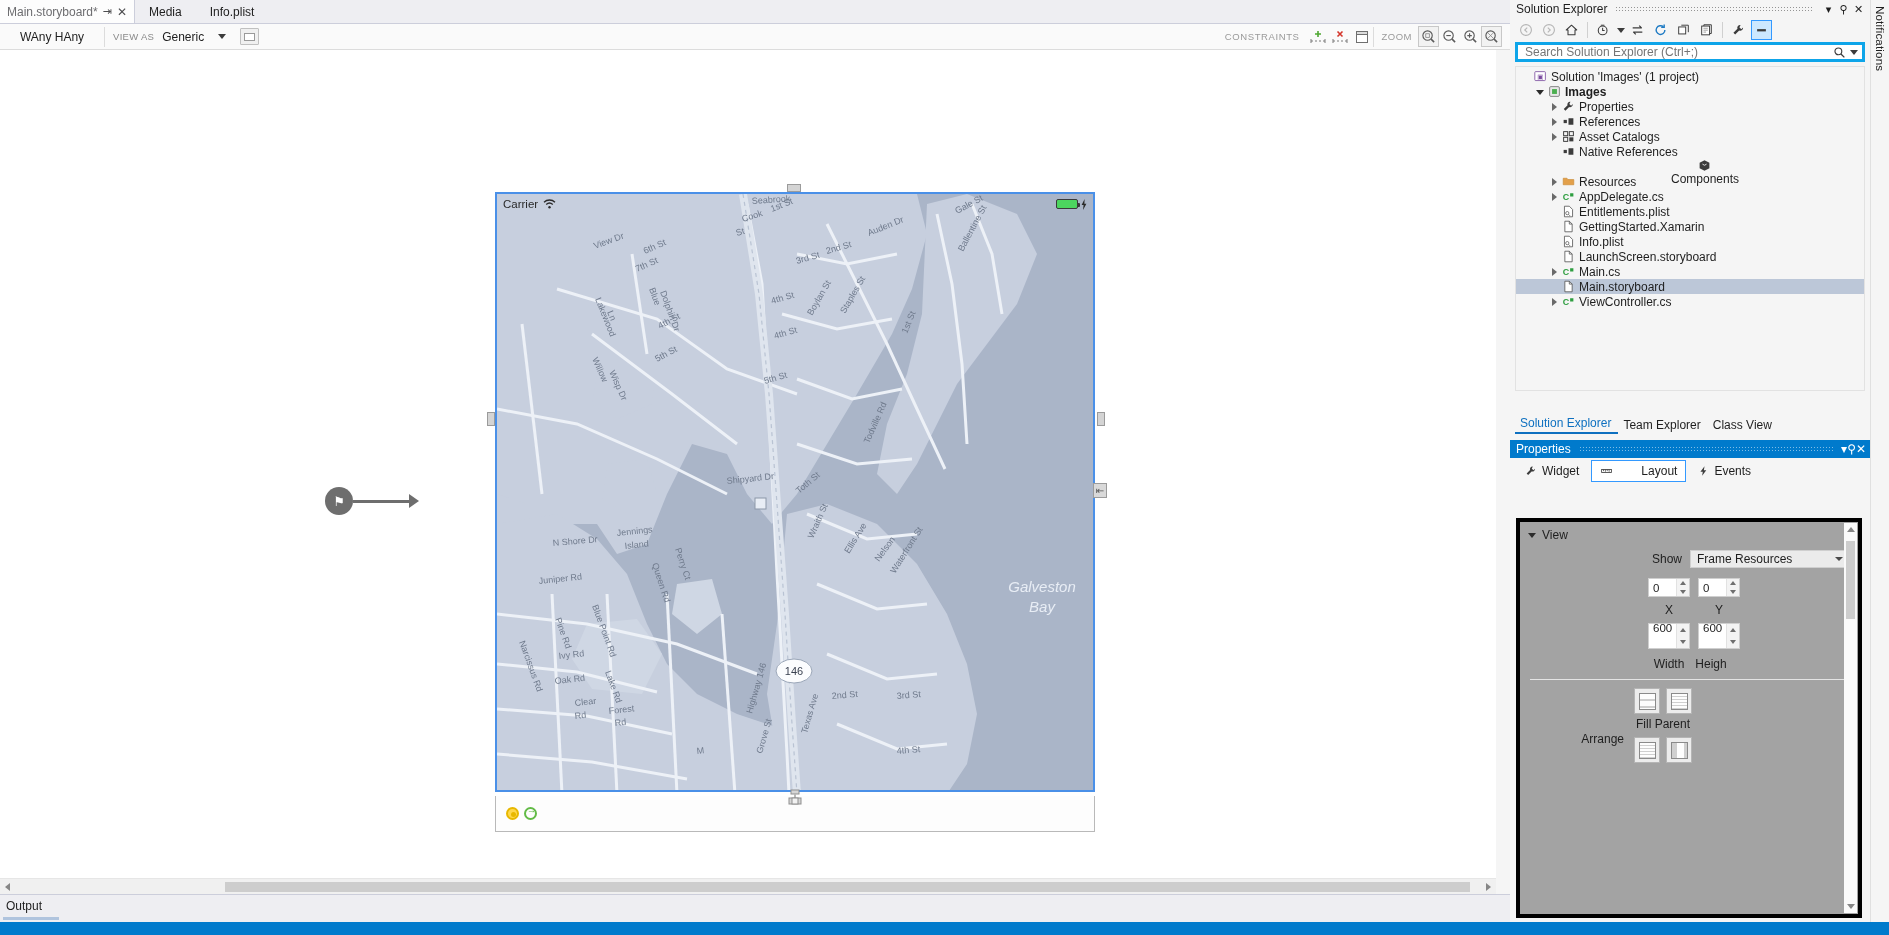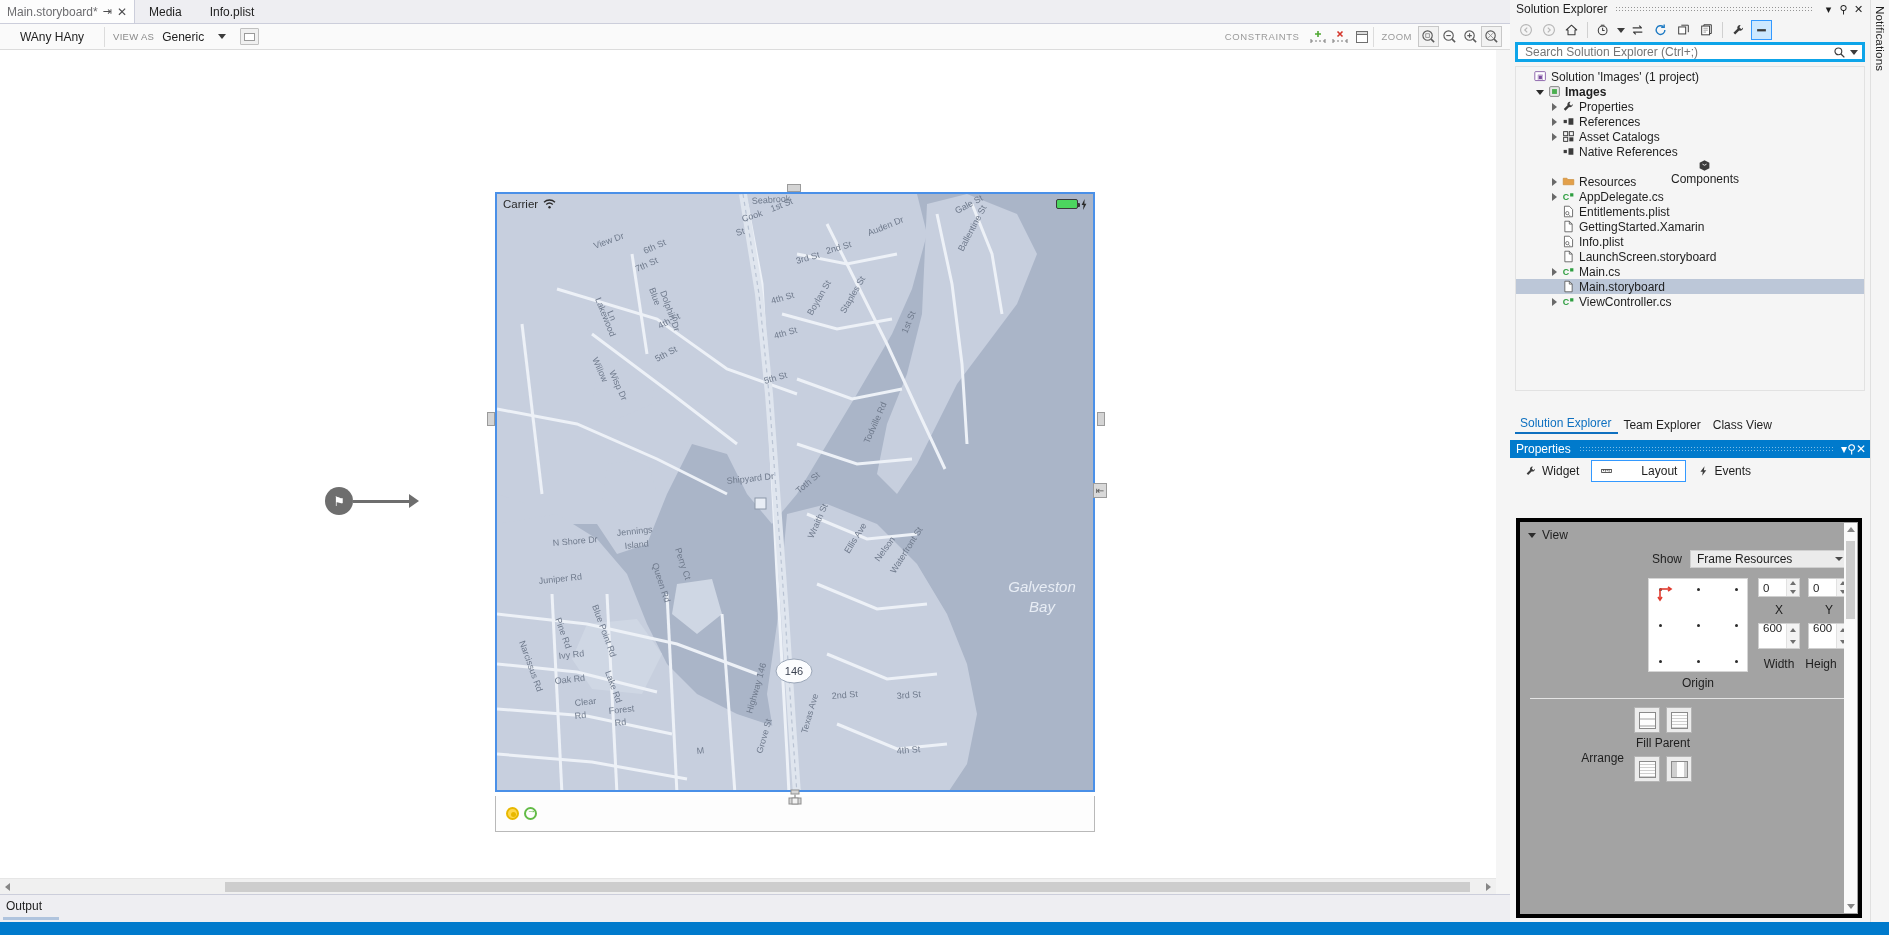--- a/index.html
+++ b/index.html
@@ -858,40 +858,20 @@
 
         <div class="prow">
           <span class="lab">Show</span>
           <div class="pselect">
             <span>Frame Resources</span>
             <span class="car"></span>
           </div>
         </div>
 
         <div class="origin-wrap">
-          <div>
-            <div class="origin-grid">
-              <span class="dot" style="left:10px;top:9px"></span>
-              <span class="dot" style="left:48px;top:9px"></span>
-              <span class="dot" style="left:86px;top:9px"></span>
-              <span class="dot" style="left:10px;top:45px"></span>
-              <span class="dot" style="left:48px;top:45px"></span>
-              <span class="dot" style="left:86px;top:45px"></span>
-              <span class="dot" style="left:10px;top:81px"></span>
-              <span class="dot" style="left:48px;top:81px"></span>
-              <span class="dot" style="left:86px;top:81px"></span>
-              <svg class="origin-arrow" width="20" height="20" viewBox="0 0 20 20">
-                <path d="M3 3 L13 3" stroke="#e03b2f" stroke-width="1.6" fill="none"></path>
-                <path d="M11 1 L14 3 L11 5" stroke="#e03b2f" stroke-width="1.6" fill="none"></path>
-                <path d="M3 3 L3 13" stroke="#e03b2f" stroke-width="1.6" fill="none"></path>
-                <path d="M1 11 L3 14 L5 11" stroke="#e03b2f" stroke-width="1.6" fill="none"></path>
-              </svg>
-            </div>
-            <div class="origin-cap">Origin</div>
-          </div>
 
           <div class="spin-col">
             <div class="spin-row">
               <div class="spin">
                 <span class="val">0</span>
                 <span class="arrows">
                   <span>
                       <i class="sp-up"></i>
                     </span>
                   <span>

